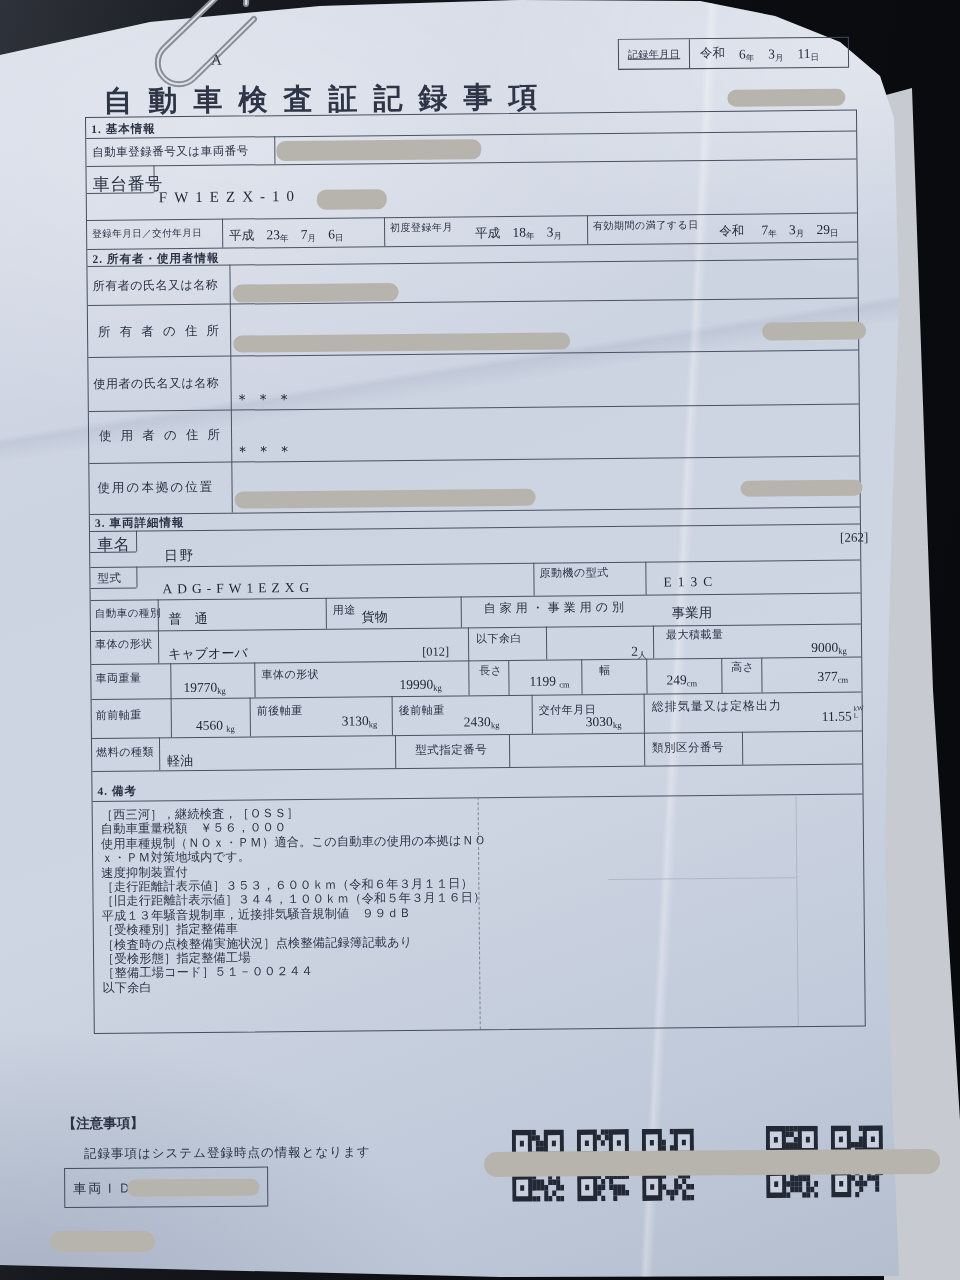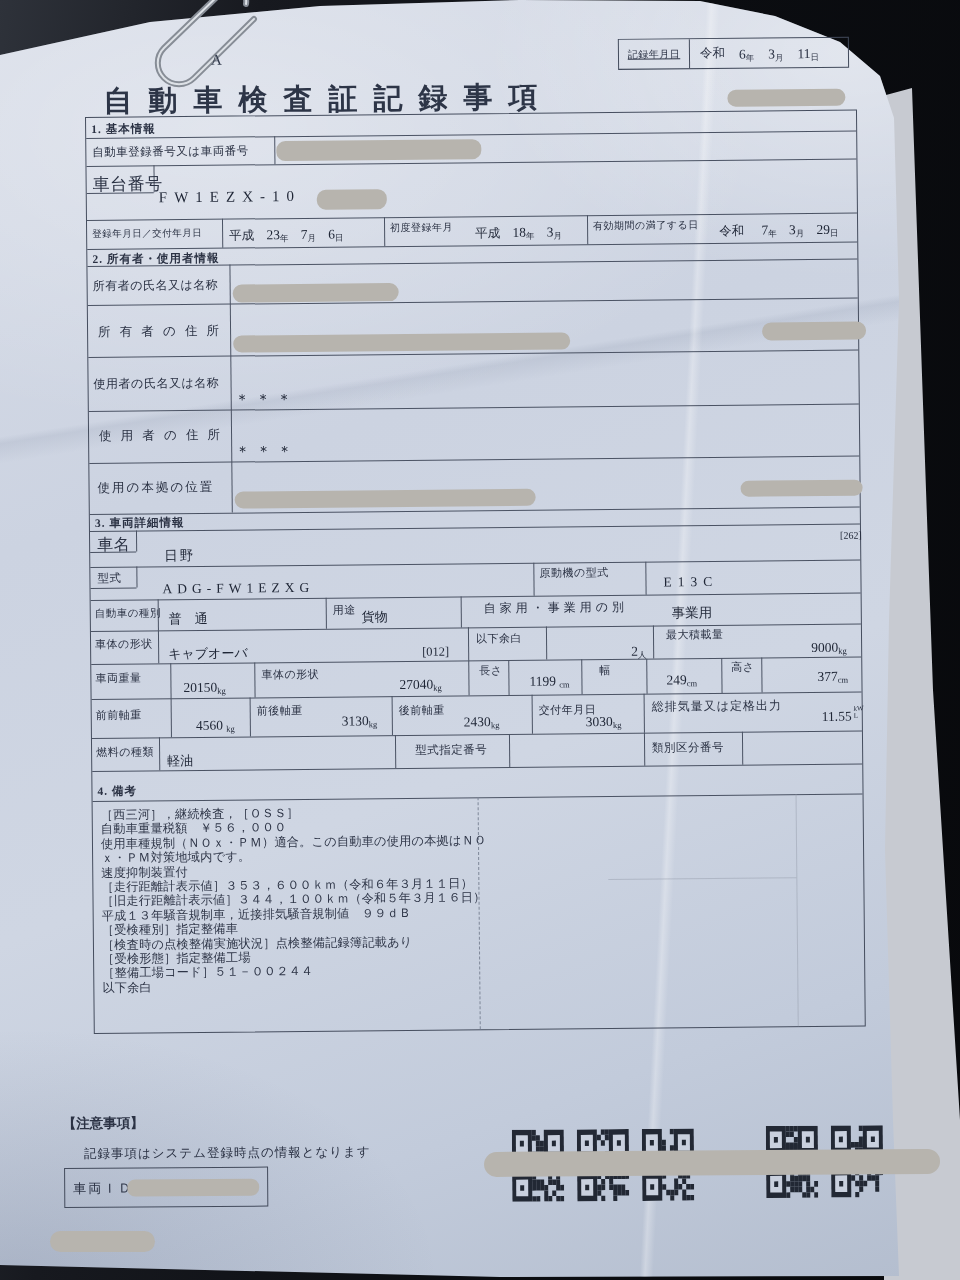--- a/index.html
+++ b/index.html
@@ -150,21 +150,21 @@
     <div class="lbl" style="left:8px;top:362px;font-size:12.5px;letter-spacing:2px">使用の本拠の位置</div>
     <div class="redact" style="left:145px;top:375px;width:301px;height:17px;"></div>
     <div class="redact" style="left:651px;top:369px;width:122px;height:16px;"></div>
 
     <div class="sech" style="left:5px;top:398px">3. 車両詳細情報</div>
 
     <div class="vl" style="left:46px;top:413px;height:21px"></div>
       <div class="hp" style="left:0;top:434px;width:46px"></div>
     <div class="lbl" style="left:7px;top:417px;font-size:16px">車名</div>
     <div class="val" style="left:74px;top:430px;font-size:13.5px;letter-spacing:2px">日野</div>
-    <div class="val" style="left:750px;top:419px;font-size:10px">[262]</div>
+    <div class="val" style="left:750px;top:419px;font-size:13px">[262]</div>
 
     <div class="vl" style="left:46px;top:449px;height:21px"></div>
       <div class="hp" style="left:0;top:470px;width:46px"></div>
     <div class="lbl" style="left:7px;top:453px;font-size:11.5px">型式</div>
     <div class="val" style="left:72px;top:464px;font-size:13.5px;letter-spacing:5px">ADG-FW1EZXG</div>
     <div class="vl" style="left:443px;top:449px;height:33px"></div>
     <div class="lbl" style="left:449px;top:452px">原動機の型式</div>
     <div class="vl" style="left:555px;top:449px;height:33px"></div>
     <div class="val" style="left:573px;top:462px;font-size:13.5px;letter-spacing:6px">E13C</div>
 
@@ -185,24 +185,24 @@
     <div class="vl" style="left:377px;top:513px;height:33px"></div>
     <div class="lbl" style="left:385px;top:517px">以下余白</div>
     <div class="vl" style="left:455px;top:513px;height:33px"></div>
     <div class="val" style="left:540px;top:531px"><span class="num">2</span><span class="unit">人</span></div>
     <div class="vl" style="left:562px;top:513px;height:33px"></div>
     <div class="lbl" style="left:575px;top:515px">最大積載量</div>
     <div class="val" style="left:720px;top:529px"><span class="num">9000</span><span class="unit">kg</span></div>
 
     <div class="vl" style="left:79px;top:546px;height:35px"></div>
     <div class="lbl" style="left:4px;top:553px">車両重量</div>
-    <div class="val" style="left:92px;top:563px"><span class="num">20150</span><span class="unit">kg</span></div>
+    <div class="val" style="left:92px;top:563px"><span class="num">19770</span><span class="unit">kg</span></div>
     <div class="vl" style="left:163px;top:546px;height:35px"></div>
     <div class="lbl" style="left:170px;top:551px">車体の形状</div>
-    <div class="val" style="left:308px;top:562px"><span class="num">27040</span><span class="unit">kg</span></div>
+    <div class="val" style="left:308px;top:562px"><span class="num">19990</span><span class="unit">kg</span></div>
     <div class="vl" style="left:377px;top:546px;height:35px"></div>
     <div class="lbl" style="left:388px;top:549px">長さ</div>
     <div class="vl" style="left:417px;top:546px;height:35px"></div>
     <div class="val" style="left:438px;top:560px"><span class="num">1199</span> <span class="unit">cm</span></div>
     <div class="vl" style="left:490px;top:546px;height:35px"></div>
     <div class="lbl" style="left:508px;top:550px">幅</div>
     <div class="vl" style="left:555px;top:546px;height:35px"></div>
     <div class="val" style="left:575px;top:560px"><span class="num">249</span><span class="unit">cm</span></div>
     <div class="vl" style="left:630px;top:546px;height:35px"></div>
     <div class="lbl" style="left:640px;top:548px">高さ</div>

